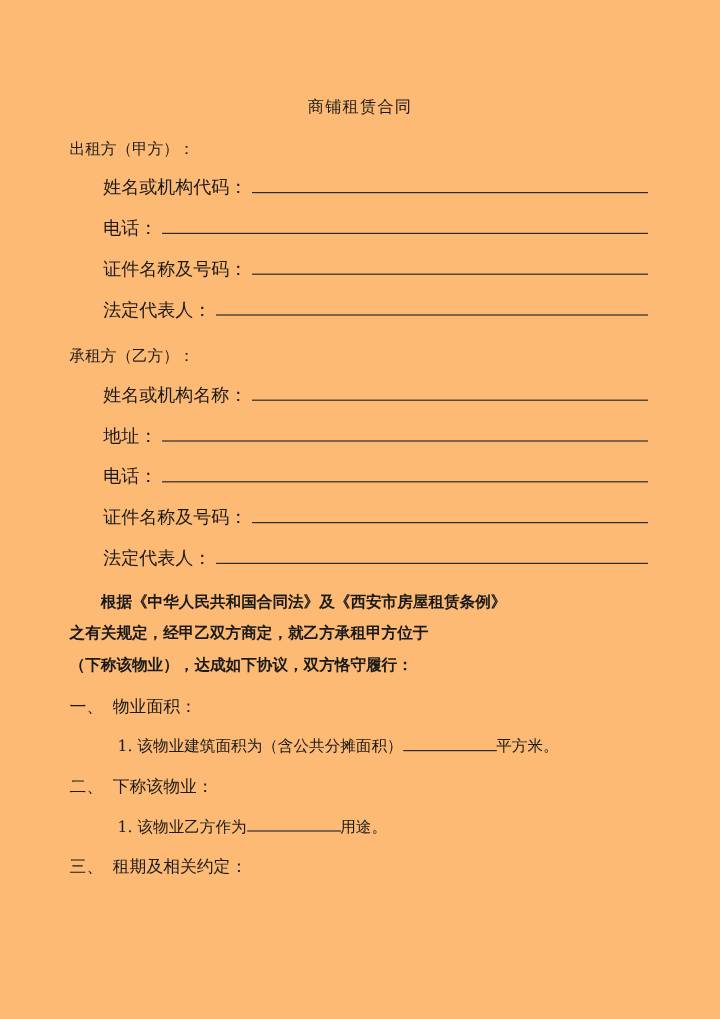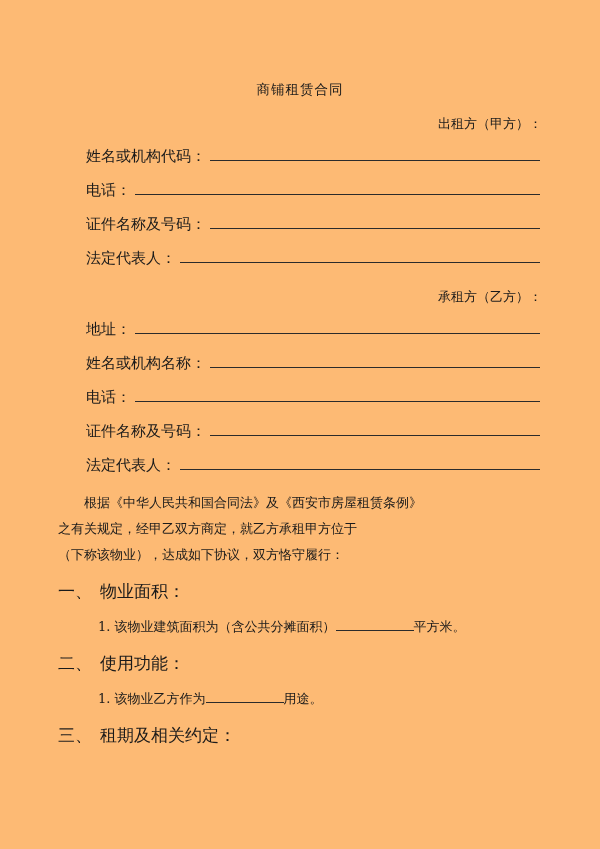--- a/index.html
+++ b/index.html
@@ -46,41 +46,41 @@
     flex: 1 1 auto;
     border-bottom: 1px solid #2b2b2b;
     height: 13px;
     margin-left: 4px;
     margin-right: 2px;
   }
   .section-head {
     font-size: 13px;
     margin: 0 0 14px 0;
     padding-left: 0;
-    text-align: right;
   }
   .body-block {
     font-size: 13px;
     line-height: 2.05;
     text-align: justify;
     text-justify: inter-ideograph;
     margin: 4px 0 0 0;
+    font-weight: bold;
   }
   .inline-blank {
     display: inline-block;
     border-bottom: 1px solid #2b2b2b;
     height: 13px;
     vertical-align: baseline;
   }
   .blank-long { width: 300px; }
   .blank-med { width: 78px; }
   .blank-sm { width: 52px; }
   .blank-xs { width: 38px; }
   .clause-head {
-    font-size: 17px;
+    font-size: 14px;
     margin: 0 0 14px 0;
     white-space: nowrap;
   }
   .clause-head .num { margin-right: 8px; }
   .clause-item {
     font-size: 13px;
     margin: 0 0 16px 0;
     padding-left: 40px;
     white-space: nowrap;
   }
@@ -112,25 +112,25 @@
     <span class="field-line"></span>
   </div>
   <div class="field-row">
     <span class="field-label">法定代表人：</span>
     <span class="field-line"></span>
   </div>
 
   <div class="section-head" style="margin-top:20px;">承租方（乙方）：</div>
 
   <div class="field-row">
-    <span class="field-label">地址：</span>
+    <span class="field-label">姓名或机构名称：</span>
     <span class="field-line"></span>
   </div>
   <div class="field-row">
-    <span class="field-label">姓名或机构名称：</span>
+    <span class="field-label">地址：</span>
     <span class="field-line"></span>
   </div>
   <div class="field-row">
     <span class="field-label">电话：</span>
     <span class="field-line"></span>
   </div>
   <div class="field-row">
     <span class="field-label">证件名称及号码：</span>
     <span class="field-line"></span>
   </div>
@@ -146,21 +146,21 @@
   </div>
 
   <div class="clause-head" style="margin-top:12px;">
     <span class="num">一、</span><span>物业面积：</span>
   </div>
   <div class="clause-item">
     <span>1. 该物业建筑面积为（含公共分摊面积）</span><span class="inline-blank blank-med"></span><span>平方米。</span>
   </div>
 
   <div class="clause-head">
-    <span class="num">二、</span><span>使用功能：</span>
+    <span class="num">二、</span><span>下称该物业：</span>
   </div>
   <div class="clause-item">
     <span>1. 该物业乙方作为</span><span class="inline-blank blank-med"></span><span>用途。</span>
   </div>
 
   <div class="clause-head">
     <span class="num">三、</span><span>租期及相关约定：</span>
   </div>
 
 </div>

